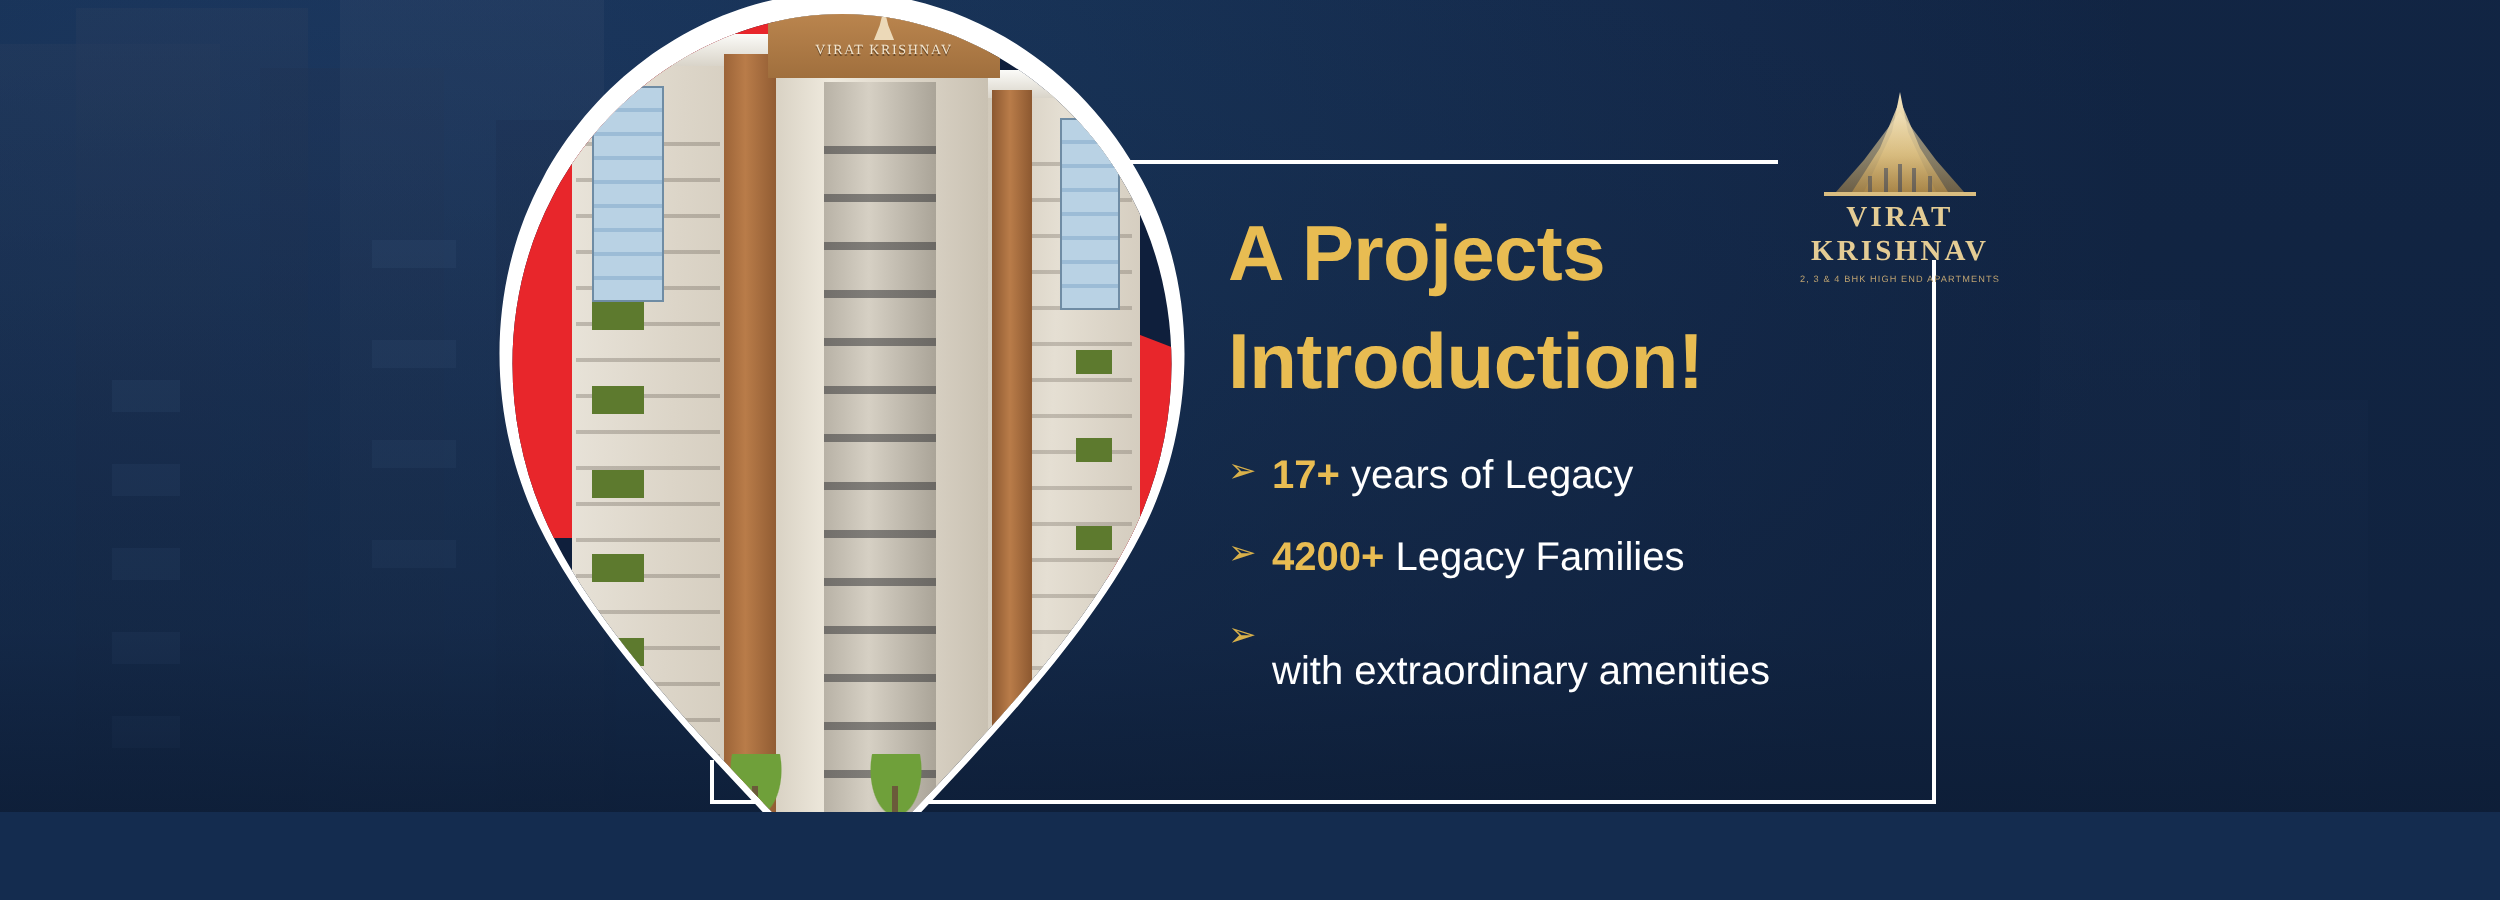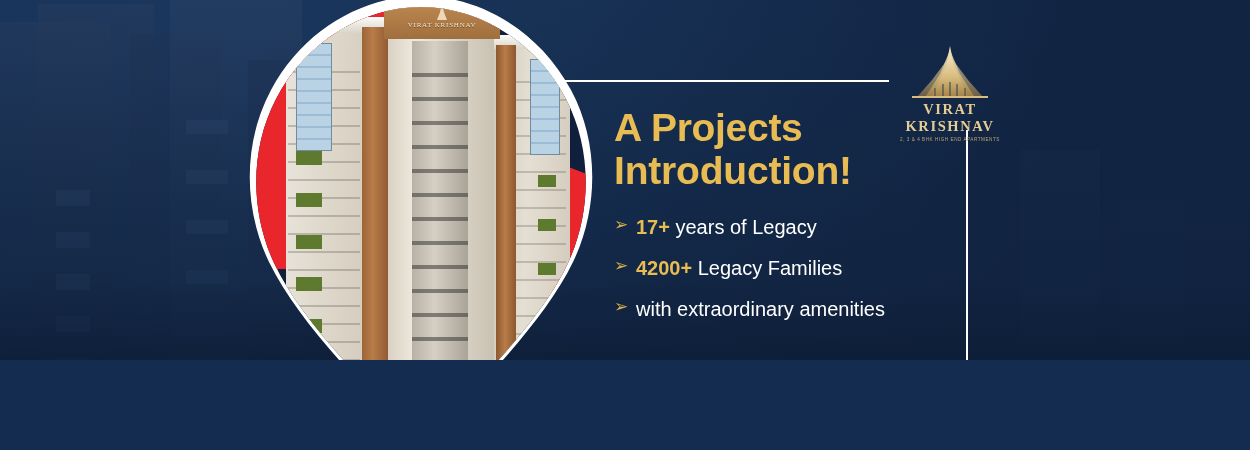--- a/index.html
+++ b/index.html
@@ -3,21 +3,21 @@
 <meta charset="utf-8">
 <style>
   * { margin:0; padding:0; box-sizing:border-box; }
   html,body { width:1250px; height:450px; overflow:hidden; }
   body {
     font-family:"Liberation Sans", sans-serif;
     background:#142c4f;
   }
   .banner {
     position:relative;
-    width:1250px; height:360px;
+    width:1250px; height:406px;
     overflow:hidden;
     background:
       radial-gradient(ellipse 900px 520px at 14% 18%, #1d3a63 0%, #183357 42%, #14294a 78%, #112442 100%);
   }
   
   .bg-skyline { position:absolute; inset:0; pointer-events:none; }
   .bg-tower {
     position:absolute;
     background:linear-gradient(180deg, rgba(40,62,96,.55) 0%, rgba(28,48,80,.40) 55%, rgba(20,38,66,.25) 100%);
   }
@@ -197,32 +197,32 @@
   .h1-gold {
     font-size:39px; font-weight:bold; color:#e8bc52;
     letter-spacing:-.3px; line-height:1.02;
   }
   .h1-white {
     font-size:30px; font-weight:normal; color:#ffffff;
     line-height:1.25; margin-top:2px; letter-spacing:.2px;
   }
   .h1-gold2 {
     font-size:39px; font-weight:bold; color:#e8bc52;
-    letter-spacing:-.2px; line-height:1.05; margin-top:3px;
+    letter-spacing:-.2px; line-height:1.05; margin-top:14px;
   }
   .bullets { margin-top:22px; }
   .bullet { display:flex; align-items:flex-start; margin-bottom:15px; }
   .bullet:last-child { margin-bottom:0; }
   .b-arrow {
     color:#d8b04a; font-size:17px; line-height:1.25;
     width:22px; flex:0 0 22px;
   }
   .b-text { font-size:20px; color:#ffffff; line-height:1.3; }
   .b-text .em { color:#e8bc52; font-weight:bold; }
-  .b-text .sub { display:block; font-size:20px; color:#ffffff; }
+  .b-text .sub { display:block; font-size:20px; color:#ffffff;margin-top:16px; }
 
   
   .logo { position:absolute; left:882px; top:44px; width:136px; text-align:center; }
   .logo-mark { width:136px; height:56px; display:block; }
   .logo-name {
     font-family:"Liberation Serif", serif;
     font-size:14.5px; font-weight:bold; letter-spacing:1.6px;
     color:#e4cc94; margin-top:1px;
   }
   .logo-tag {

